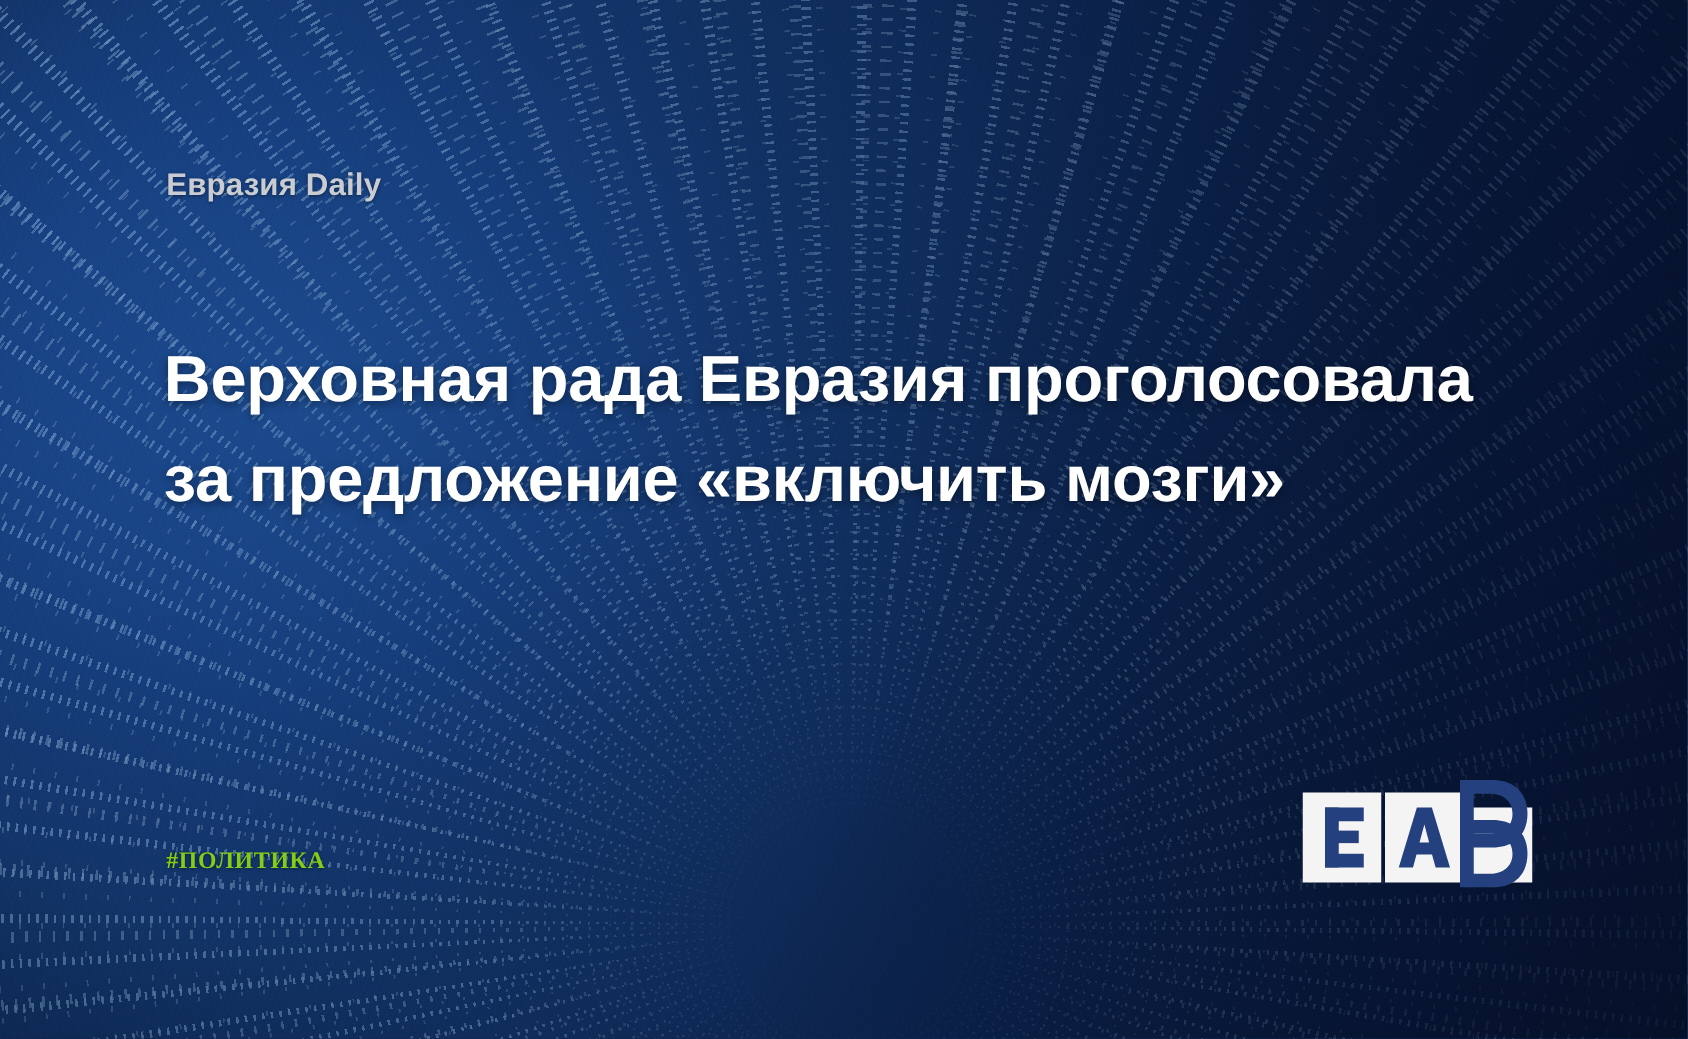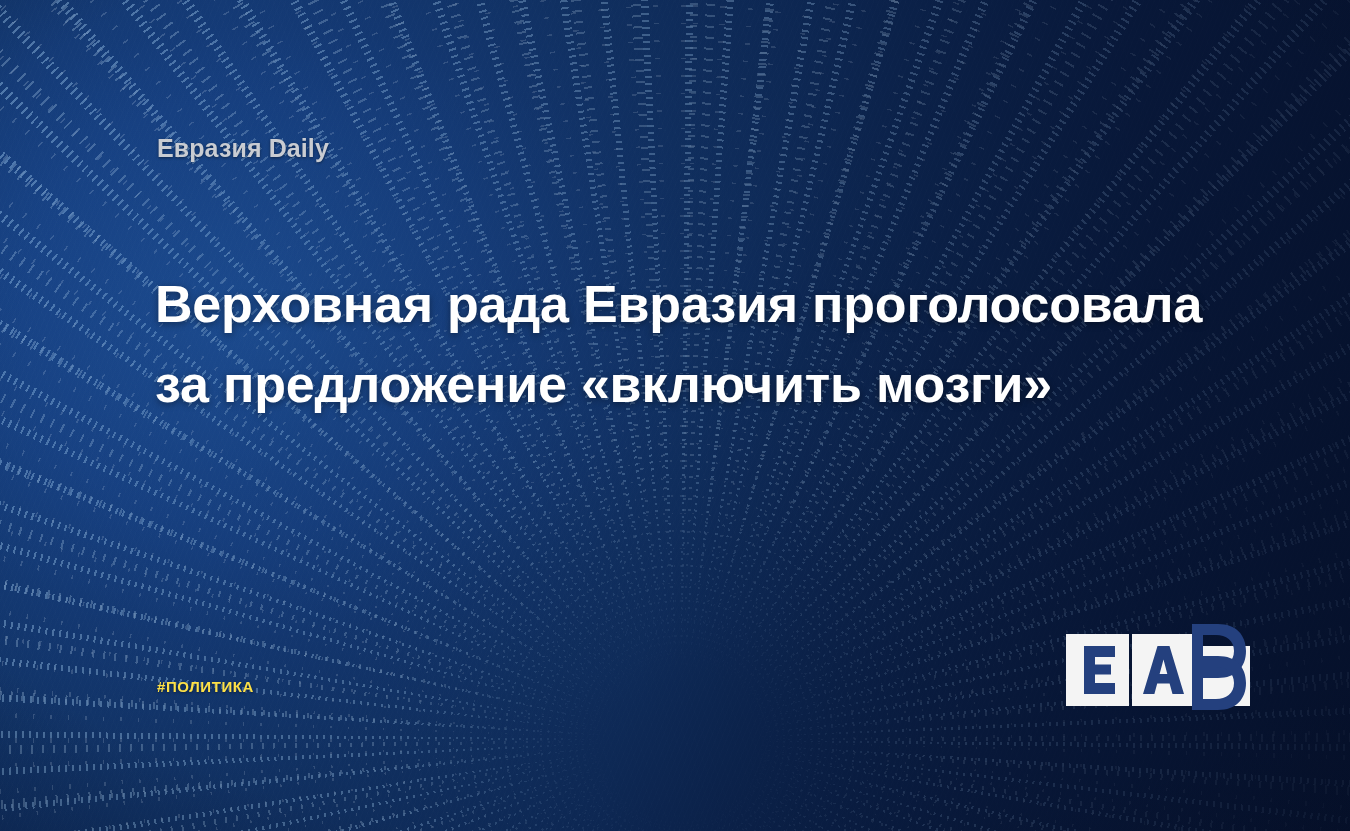--- a/index.html
+++ b/index.html
@@ -99,21 +99,20 @@
     opacity: 0.22;
     background-image:
       repeating-linear-gradient(112deg, rgba(255,255,255,0.055) 0px, rgba(255,255,255,0.055) 1px, rgba(0,0,0,0) 1px, rgba(0,0,0,0) 5px),
       repeating-linear-gradient(70deg, rgba(255,255,255,0.035) 0px, rgba(255,255,255,0.035) 1px, rgba(0,0,0,0) 1px, rgba(0,0,0,0) 9px);
   }
 
   
   .content {
     position: absolute;
     inset: 0;
-    margin-left: 24px;
   }
 
   .site-name {
     position: absolute;
     left: 133px;
     top: 134px;
     font-size: 25px;
     font-weight: bold;
     letter-spacing: 0.1px;
     color: #c9ccd2;
@@ -132,26 +131,27 @@
     font-weight: bold;
     color: #ffffff;
     letter-spacing: -0.2px;
     text-shadow: 0 2px 7px rgba(0,0,0,0.38);
   }
 
   .category {
     position: absolute;
     left: 133px;
     top: 678px;
-    font-size: 15px;
+    font-size: 19px;
     font-weight: bold;
     letter-spacing: 0.6px;
-    color: #fde047;
+    color: #84cc16;
     text-shadow: 0 1px 3px rgba(0,0,0,0.45);
     white-space: nowrap;
+    font-family: Liberation Serif, serif;
   }
 
   
   .logo {
     position: absolute;
     left: 1042px;
     top: 624px;
     width: 184px;
     height: 86px;
   }

